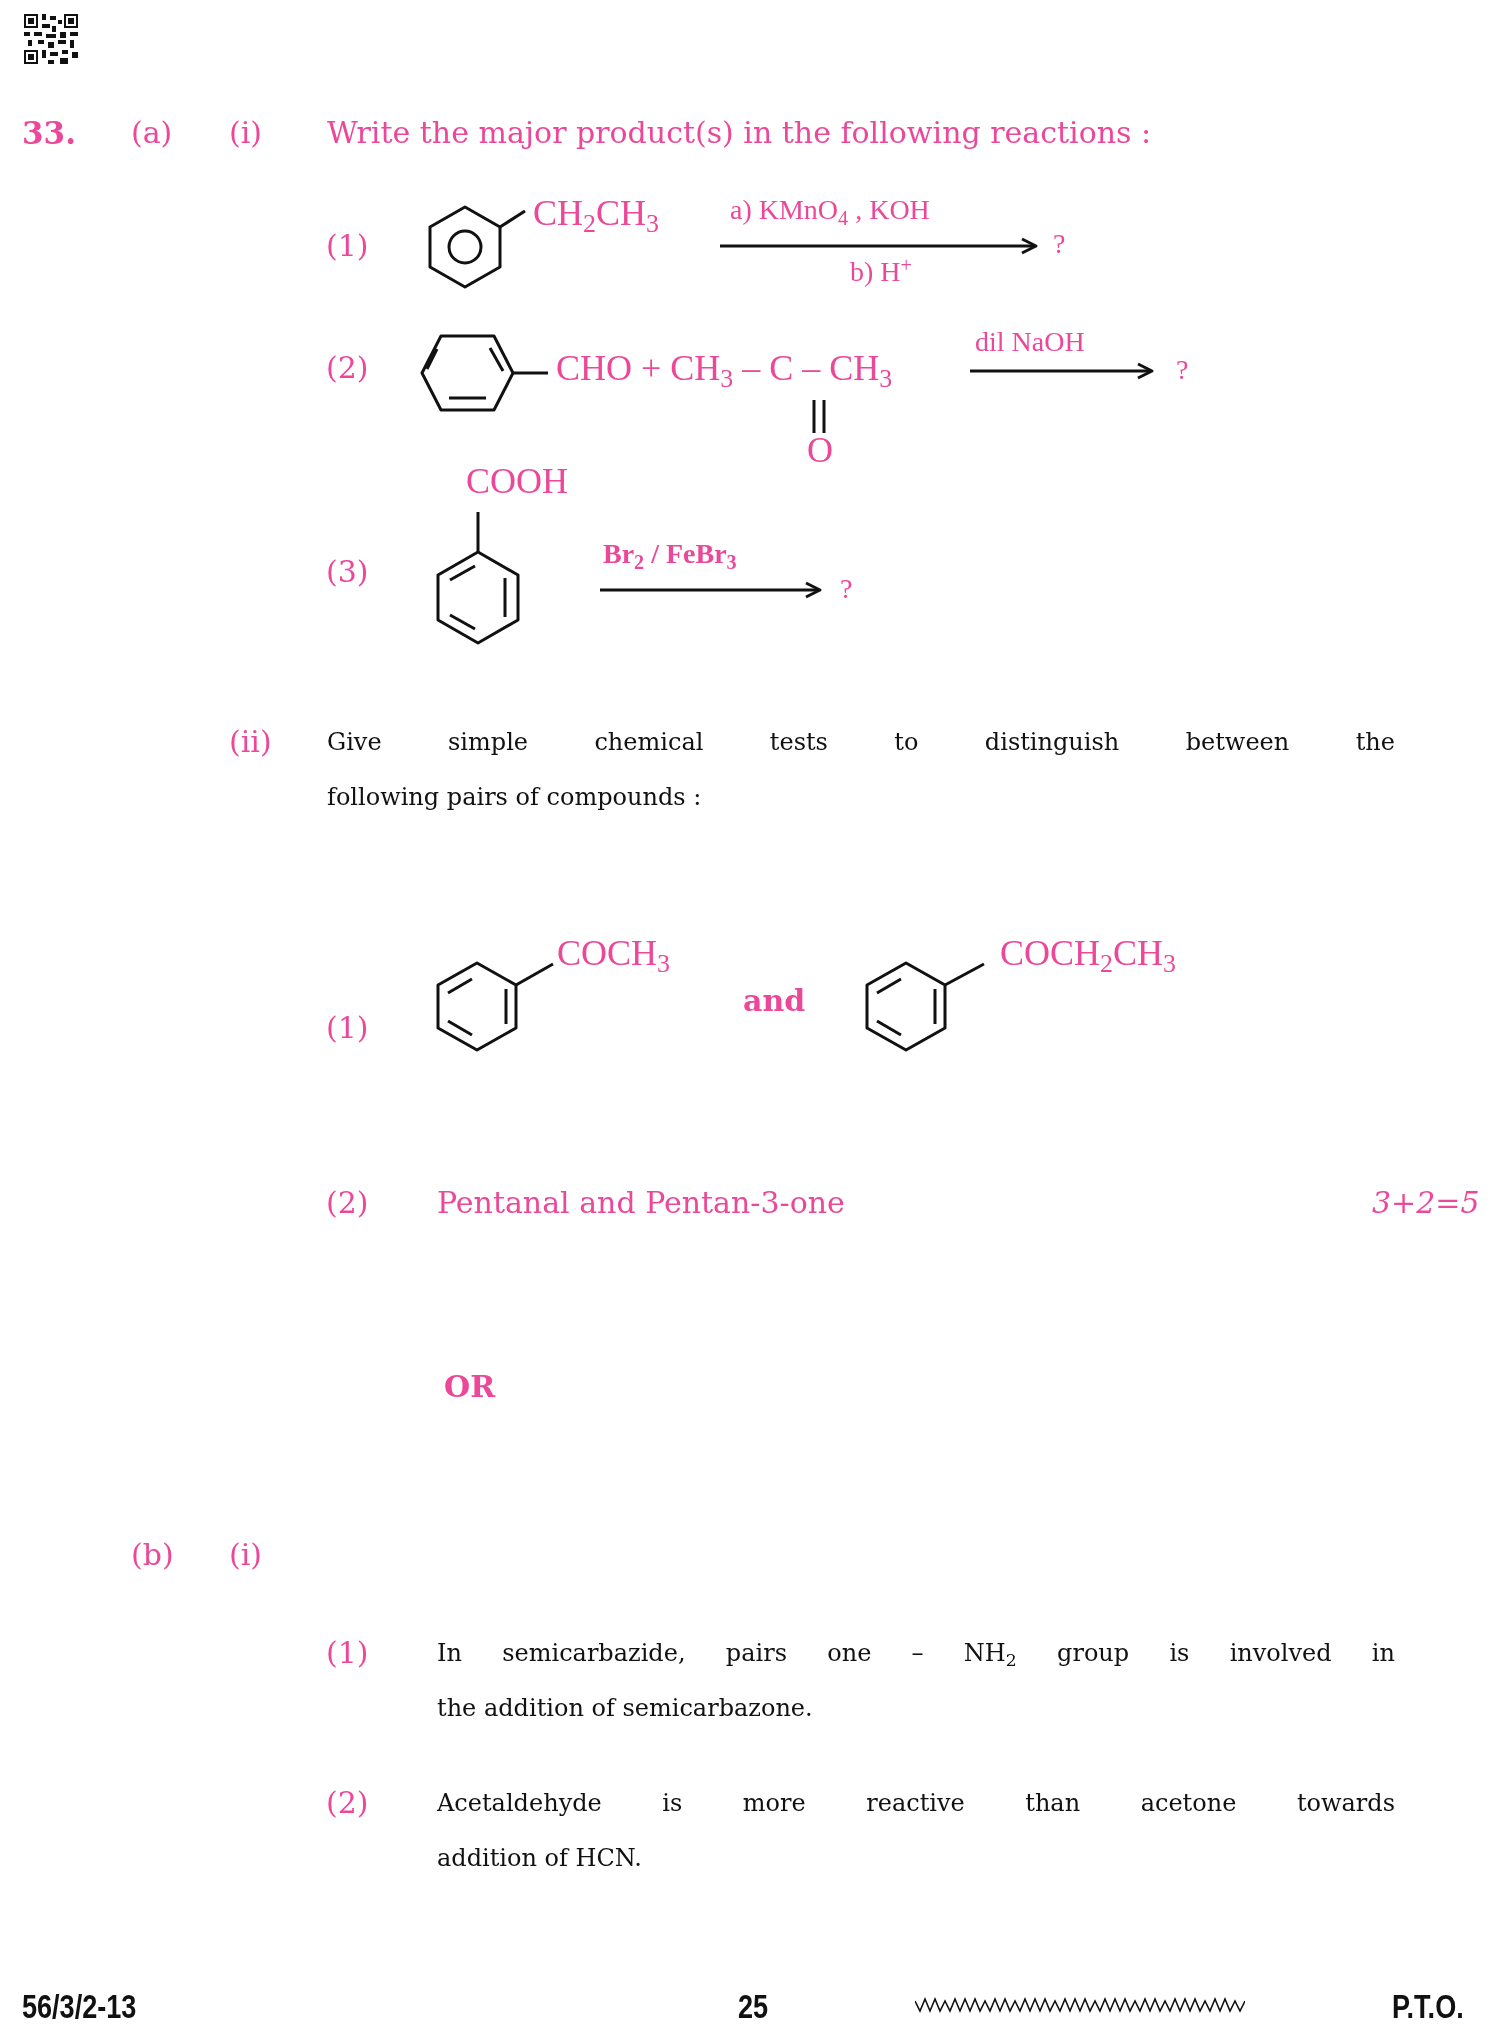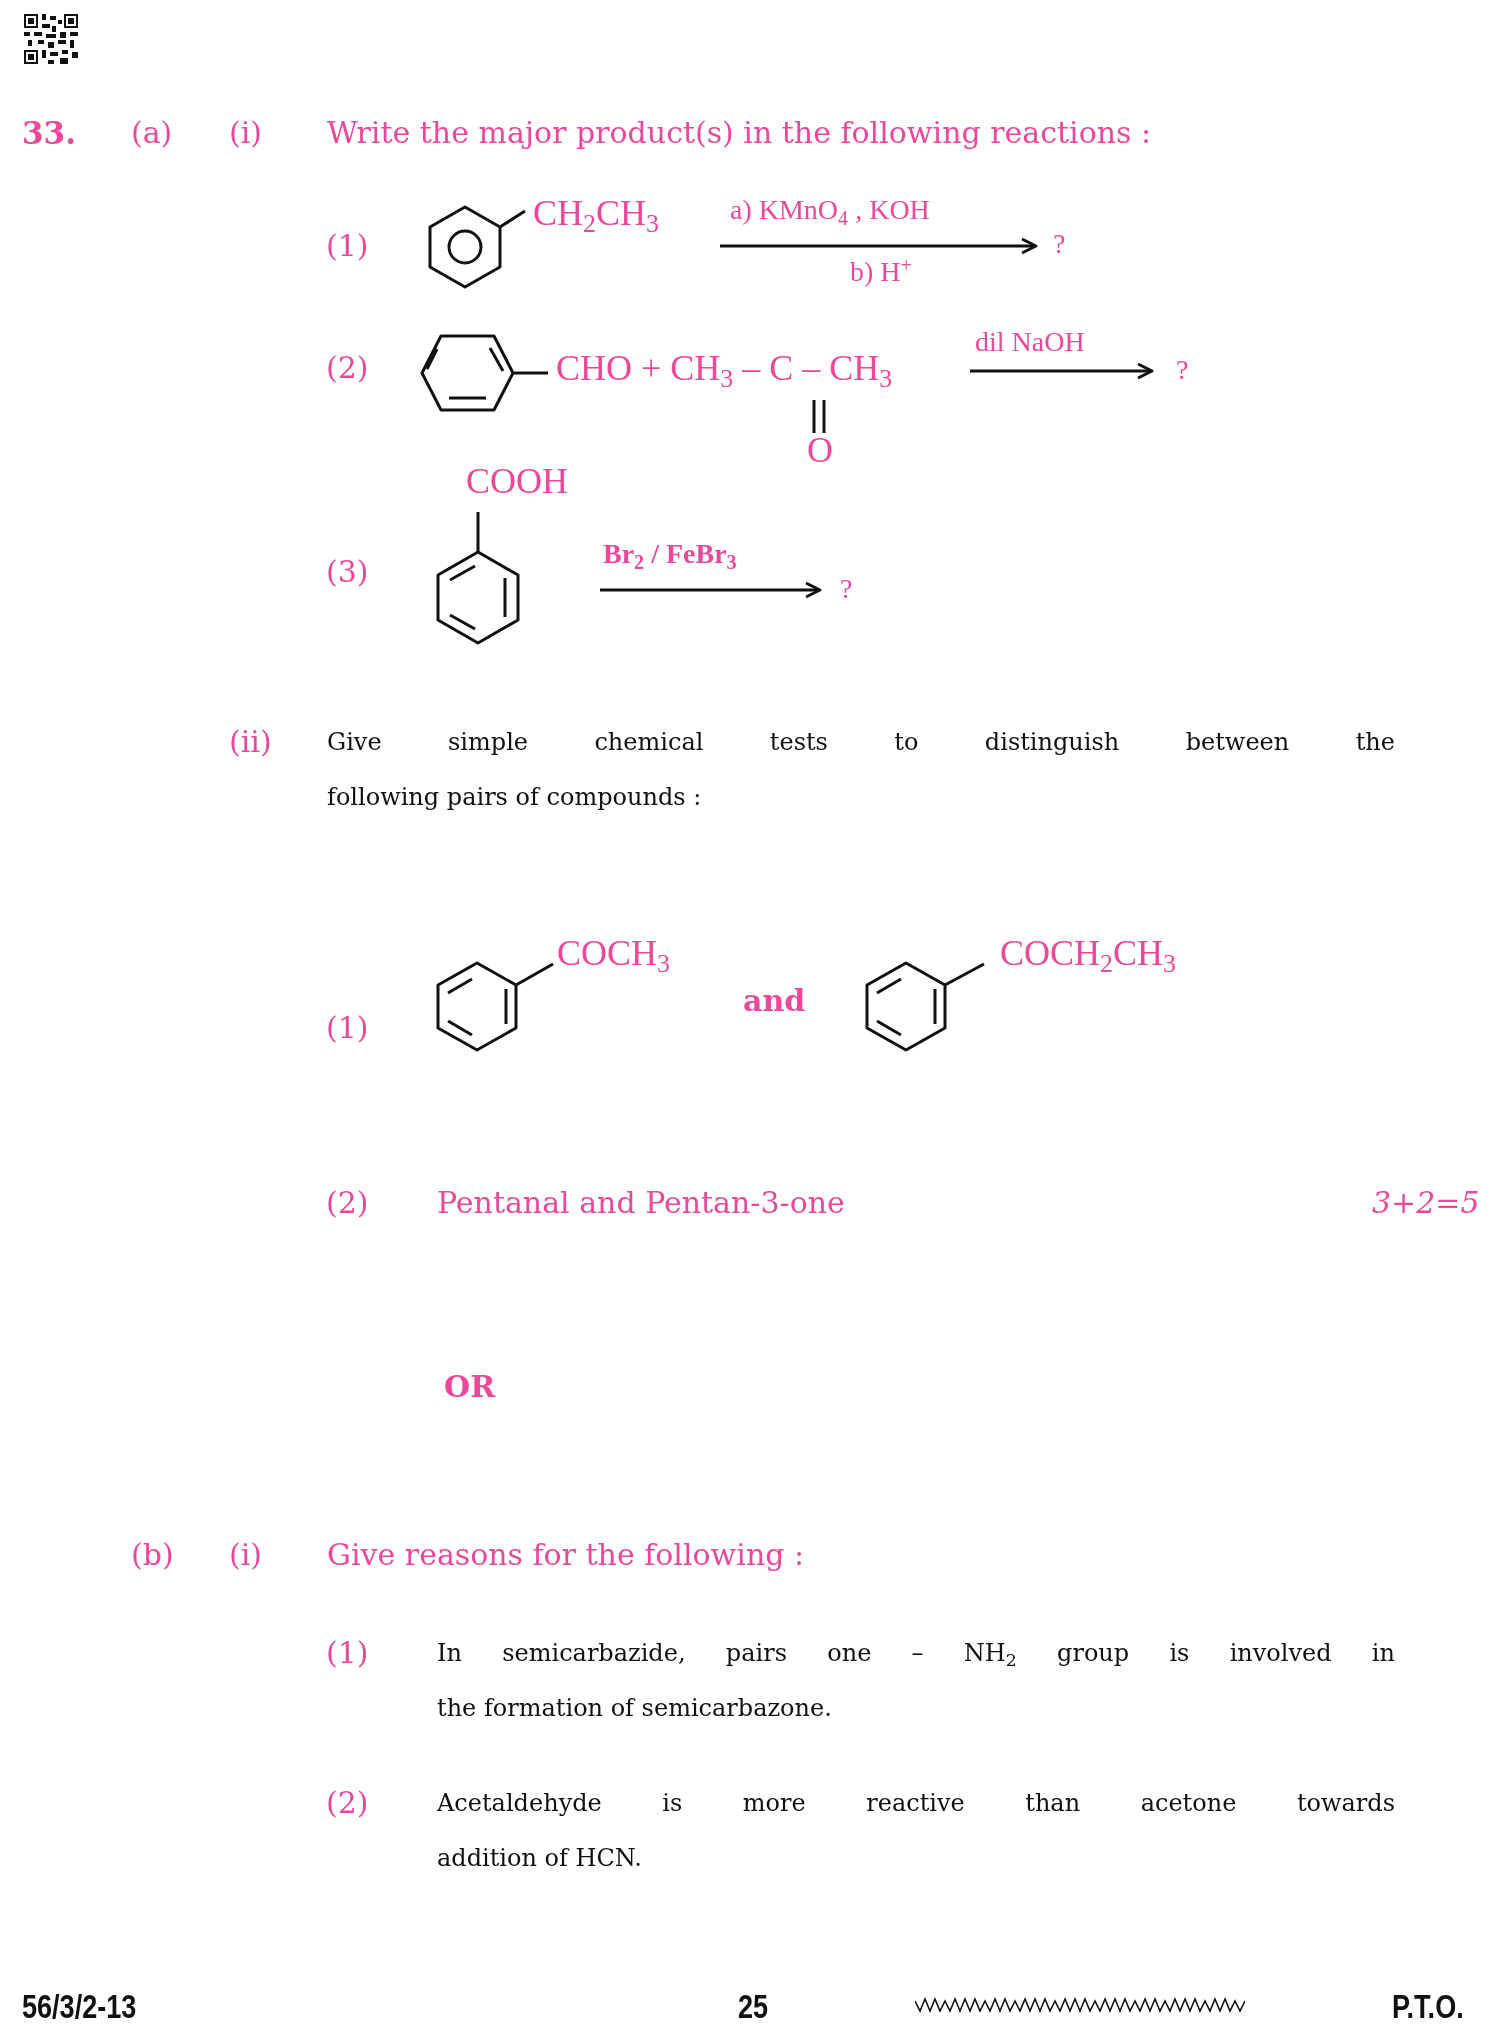--- a/index.html
+++ b/index.html
@@ -148,26 +148,25 @@
   <div class="t" style="left:326px; top:1013px;">(1)</div>
 
   <div class="t" style="left:326px; top:1188px;">(2)</div>
   <div class="t" style="left:437px; top:1188px;">Pentanal and Pentan-3-one</div>
   <div class="t i" style="left:1372px; top:1188px;">3+2=5</div>
 
   <div class="t b" style="left:444px; top:1372px;">OR</div>
 
   <div class="t" style="left:131px; top:1540px;">(b)</div>
   <div class="t" style="left:229px; top:1540px;">(i)</div>
-  <div class="t" style="left:327px; top:1540px;">Give reasons for the following :</div>
 
   <div class="t" style="left:326px; top:1638px;">(1)</div>
   <div class="para" style="left:437px; top:1626px; width:958px;">
     <span class="line j"><span>In semicarbazide, pairs one – NH</span><sub>2</sub><span> group is involved in</span></span>
-    <span class="line">the formation of semicarbazone.</span>
+    <span class="line">the addition of semicarbazone.</span>
   </div>
 
   <div class="t" style="left:326px; top:1788px;">(2)</div>
   <div class="para" style="left:437px; top:1776px; width:958px;">
     <span class="line j">Acetaldehyde is more reactive than acetone towards</span>
     <span class="line">addition of HCN.</span>
   </div>
 
   <div class="footer" style="left:22px; top:1988px;">56/3/2-13</div>
   <div class="footer" style="left:738px; top:1988px;">25</div>

